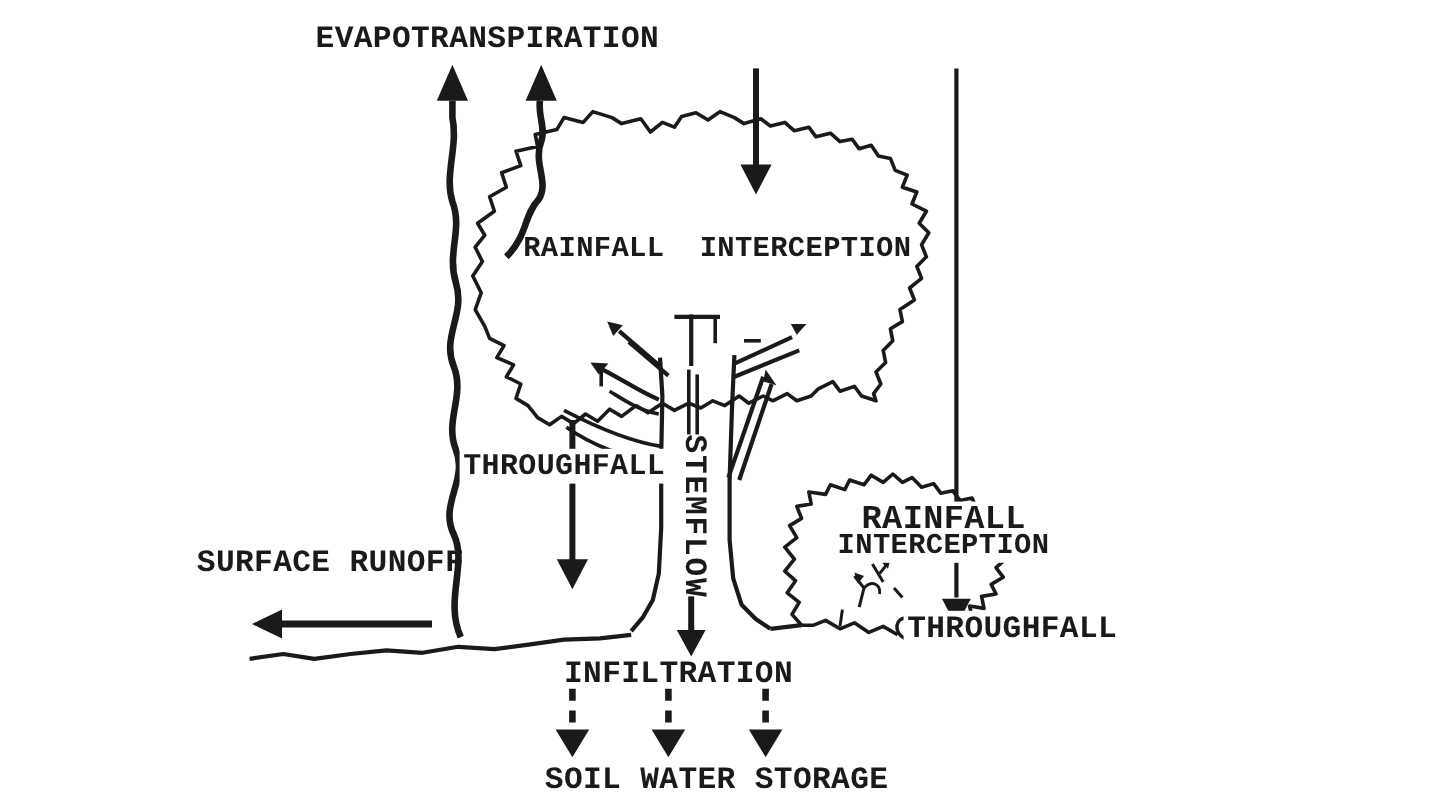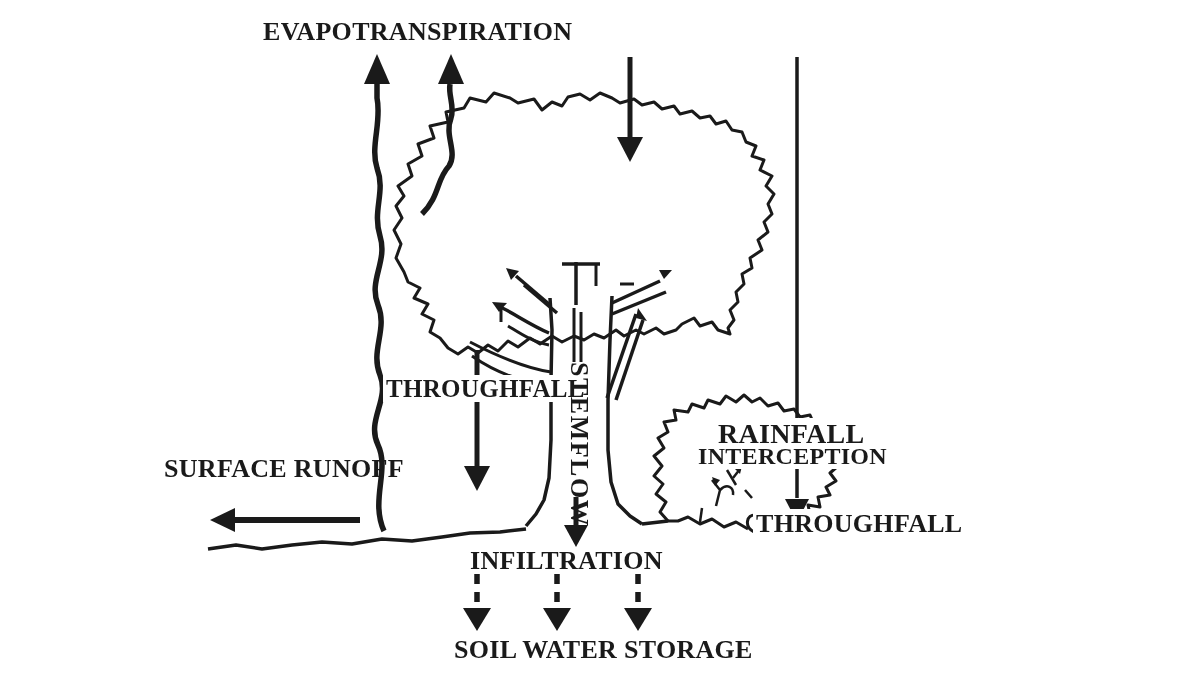--- a/index.html
+++ b/index.html
@@ -1,19 +1,19 @@
 <!DOCTYPE html>
 <html style="--ink: #1a1a1a; --bg: #ffffff;"><head>
 <meta charset="utf-8">
 <style>
   :root { --ink:#1a1a1a; --bg:#ffffff; }
   html,body { margin:0; padding:0; background:var(--bg); }
   .stage {
     position:relative; width:1200px; height:675px; background:var(--bg);
-    font-family:Liberation Serif, serif; overflow:hidden;
+    font-family:Liberation Mono, monospace; overflow:hidden;
   }
   .stage svg { position:absolute; left:0; top:0; }
   .ink   { stroke:var(--ink); fill:none; stroke-linejoin:round; }
   .fillink { fill:var(--ink); stroke:none; }
   .lbl {
     position:absolute; color:var(--ink); font-weight:bold; white-space:pre;
     line-height:1.0; letter-spacing:0.3px;
   }
   .halo { background:var(--bg); padding:0 3px; }
   .lbl-evapo      { left:263px; top:19px;  font-size:26px; }
@@ -146,20 +146,21 @@
       <line class="ink" stroke-width="5.5" stroke-dasharray="10 8" x1="477" y1="574" x2="477" y2="610"></line>
       <polygon class="fillink" points="477,631 463,608 491,608"></polygon>
       <line class="ink" stroke-width="5.5" stroke-dasharray="10 8" x1="557" y1="574" x2="557" y2="610"></line>
       <polygon class="fillink" points="557,631 543,608 571,608"></polygon>
       <line class="ink" stroke-width="5.5" stroke-dasharray="10 8" x1="638" y1="574" x2="638" y2="610"></line>
       <polygon class="fillink" points="638,631 624,608 652,608"></polygon>
     </g>
   </svg>
 
   <div class="lbl lbl-evapo">EVAPOTRANSPIRATION</div>
+  <div class="lbl lbl-canopy">RAINFALL  INTERCEPTION</div>
   <div class="lbl lbl-thrul"><span class="halo">THROUGHFALL</span></div>
   <div class="lbl lbl-stemflow">STEMFLOW</div>
   <div class="lbl lbl-runoff">SURFACE RUNOFF</div>
   <div class="lbl lbl-shrub1"><span>RAINFALL</span></div>
   <div class="lbl lbl-shrub2"><span>INTERCEPTION</span></div>
   <div class="lbl lbl-thrur"><span class="halo">THROUGHFALL</span></div>
   <div class="lbl lbl-infil">INFILTRATION</div>
   <div class="lbl lbl-soil">SOIL WATER STORAGE</div>
 </div>
 

